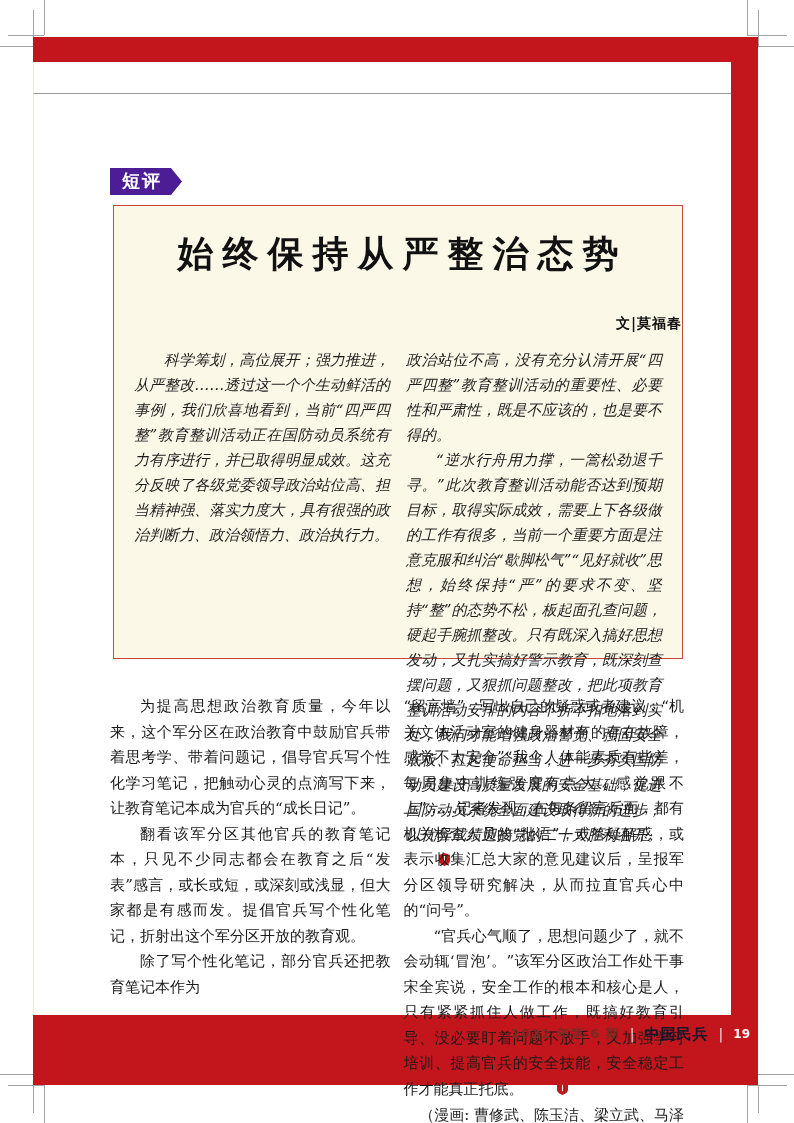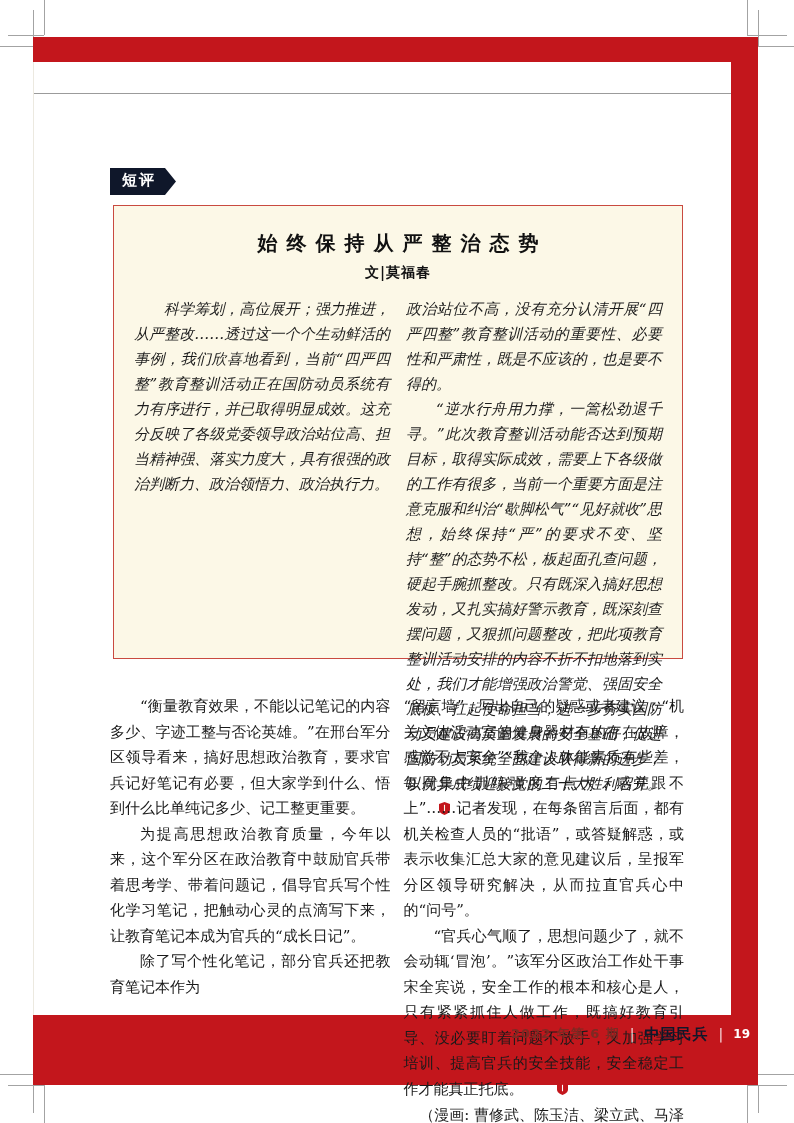--- a/index.html
+++ b/index.html
@@ -24,39 +24,39 @@
   
   .band{position:absolute;background:#C3161C;}
   .band-top{left:33px;top:37px;width:725px;height:25px;}
   .band-right{left:731px;top:37px;width:27px;height:1048px;}
   .band-bottom{left:33px;top:1015px;width:725px;height:70px;}
   .header-rule{position:absolute;left:33px;top:93px;width:698px;height:1px;background:#9b9b9b;}
   .trim-left{position:absolute;left:33px;top:62px;width:1px;height:953px;background:#ece9e0;}
   
   .tag{
     position:absolute;left:110px;top:168px;
-    background:#0f172a;color:#fff;
-    font-family:Liberation Mono, monospace;
-    font-weight:bold;font-size:15px;line-height:27px;
+    background:#4c1d95;color:#fff;
+    font-family:Liberation Sans, sans-serif;
+    font-weight:bold;font-size:18px;line-height:27px;
     padding:0 20px 0 12px;letter-spacing:2px;
     clip-path:polygon(0 0, calc(100% - 11px) 0, 100% 50%, calc(100% - 11px) 100%, 0 100%);
   }
   
   .abox{
     position:absolute;left:113px;top:205px;width:570px;height:454px;
     box-sizing:border-box;
     background:#FCF8E7;border:1.5px solid #C94A40;
   }
   .abox-title{
     margin-top:24px;text-align:center;
-    font-size:20px;font-weight:bold;color:#111;
+    font-size:36px;font-weight:bold;color:#111;
     letter-spacing:9px;text-indent:9px;
   }
   .abox-byline{
-    margin-top:7px;text-align:center;
+    margin-top:36px;text-align:right;
     font-size:14px;font-weight:bold;color:#111;letter-spacing:1px;
   }
   .abox-cols{
     display:flex;gap:16px;margin:15px 20px 0 20px;
   }
   .abox-col{flex:1;min-width:0;}
   .abox-col p{
     margin:0;font-size:15px;line-height:25px;color:#1c1c1c;
     text-align:justify;font-style:italic;
   }
@@ -128,22 +128,22 @@
         <p class="indent"><span>“逆水行舟用力撑，一篙松劲退千寻。”此次教育整训活动能否达到预期目标，取得实际成效，需要上下各级做的工作有很多，当前一个重要方面是注意克服和纠治“歇脚松气”“见好就收”思想，始终保持“严”的要求不变、坚持“整”的态势不松，板起面孔查问题，硬起手腕抓整改。只有既深入搞好思想发动，又扎实搞好警示教育，既深刻查摆问题，又狠抓问题整改，把此项教育整训活动安排的内容不折不扣地落到实处，我们才能增强政治警觉、强固安全底板、扛起使命担当，进一步夯实国防动员建设高质量发展的安全基础，促进国防动员系统全面建设取得新的进步，以优异成绩迎接党的二十大胜利召开。</span><span class="endmark"><svg width="11" height="13" viewBox="0 0 12 14">
                 <path d="M6 0 L12 2.2 V8 C12 11 9.2 12.8 6 14 C2.8 12.8 0 11 0 8 V2.2 Z" fill="#C3161C"></path>
                 <path d="M6 3 V10" stroke="#FCF8E7" stroke-width="1.2"></path>
               </svg></span></p>
       </div>
     </div>
   </div>
 
   <div class="body-cols">
     <div class="body-col">
-      <p class="indent">“衡量教育效果，不能以记笔记的内容多少、字迹工整与否论英雄。”在邢台军分区领导看来，搞好思想政治教育，要求官兵记好笔记有必要，但大家学到什么、悟到什么比单纯记多少、记工整更重要。</p>
       <p class="indent">为提高思想政治教育质量，今年以来，这个军分区在政治教育中鼓励官兵带着思考学、带着问题记，倡导官兵写个性化学习笔记，把触动心灵的点滴写下来，让教育笔记本成为官兵的“成长日记”。</p>
+      <p class="indent">翻看该军分区其他官兵的教育笔记本，只见不少同志都会在教育之后“发表”感言，或长或短，或深刻或浅显，但大家都是有感而发。提倡官兵写个性化笔记，折射出这个军分区开放的教育观。</p>
       <p class="indent">除了写个性化笔记，部分官兵还把教育笔记本作为</p>
     </div>
     <div class="body-col">
       <p>“留言墙”，写出自己的疑惑或者建议：“机关文体活动室的健身器材有的存在故障，感觉不太安全”“我个人体能素质有些差，每周集中训练强度有点大，感觉跟不上”……记者发现，在每条留言后面，都有机关检查人员的“批语”，或答疑解惑，或表示收集汇总大家的意见建议后，呈报军分区领导研究解决，从而拉直官兵心中的“问号”。</p>
       <p class="indent"><span>“官兵心气顺了，思想问题少了，就不会动辄‘冒泡’。”该军分区政治工作处干事宋全宾说，安全工作的根本和核心是人，只有紧紧抓住人做工作，既搞好教育引导、没必要盯着问题不放手，又加强学习培训、提高官兵的安全技能，安全稳定工作才能真正托底。</span><span class="endmark"><svg width="11" height="13" viewBox="0 0 12 14">
               <path d="M6 0 L12 2.2 V8 C12 11 9.2 12.8 6 14 C2.8 12.8 0 11 0 8 V2.2 Z" fill="#C3161C"></path>
               <path d="M6 3 V10" stroke="#ffffff" stroke-width="1.2"></path>
             </svg></span></p>
       <p class="credit">（漫画: 曹修武、陈玉洁、梁立武、马泽宇）</p>
     </div>

